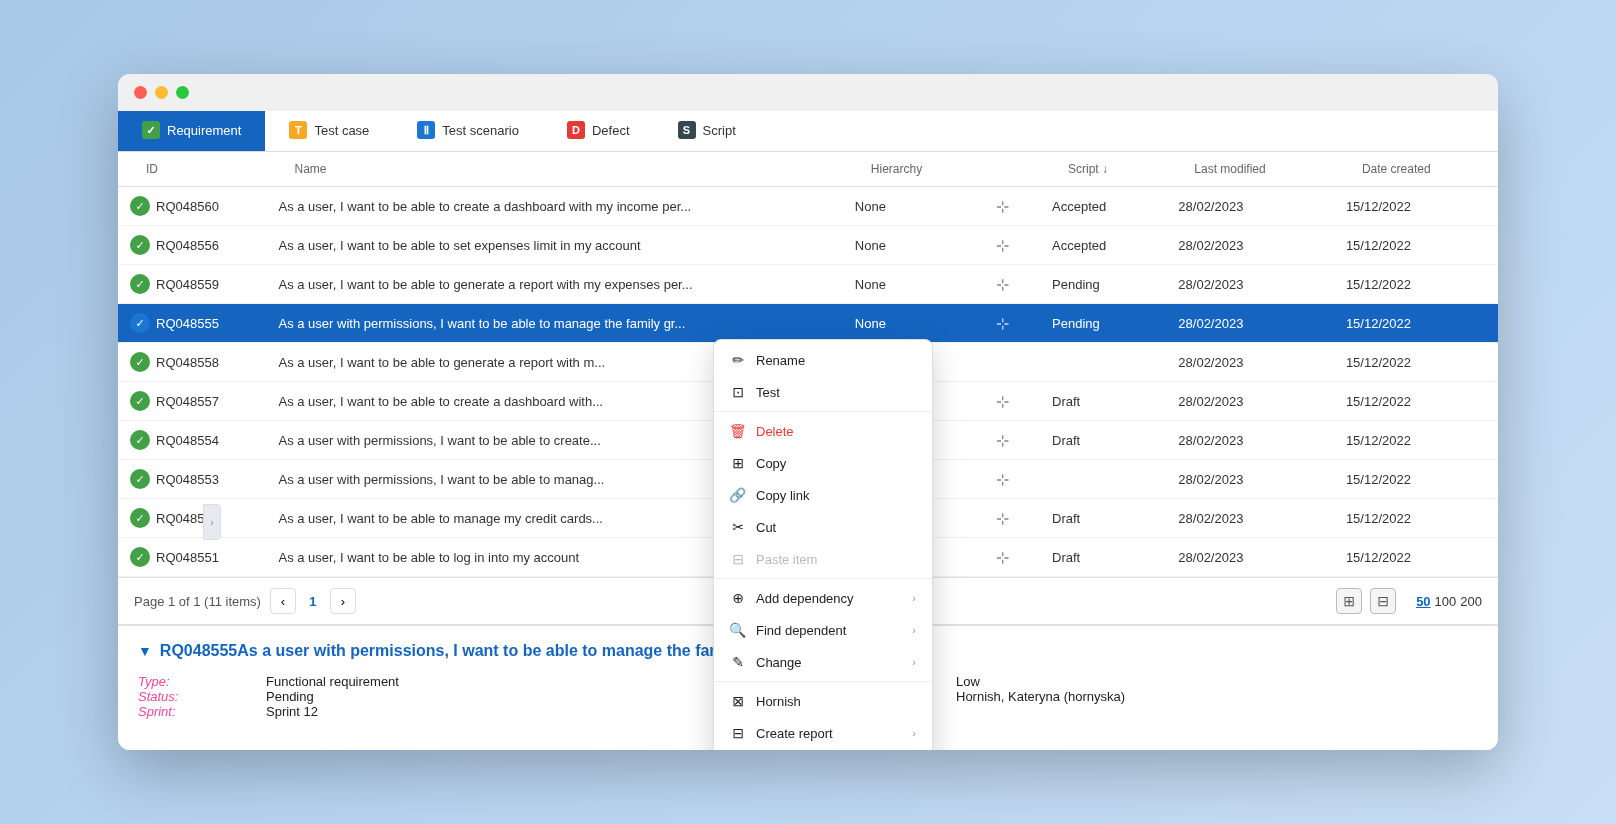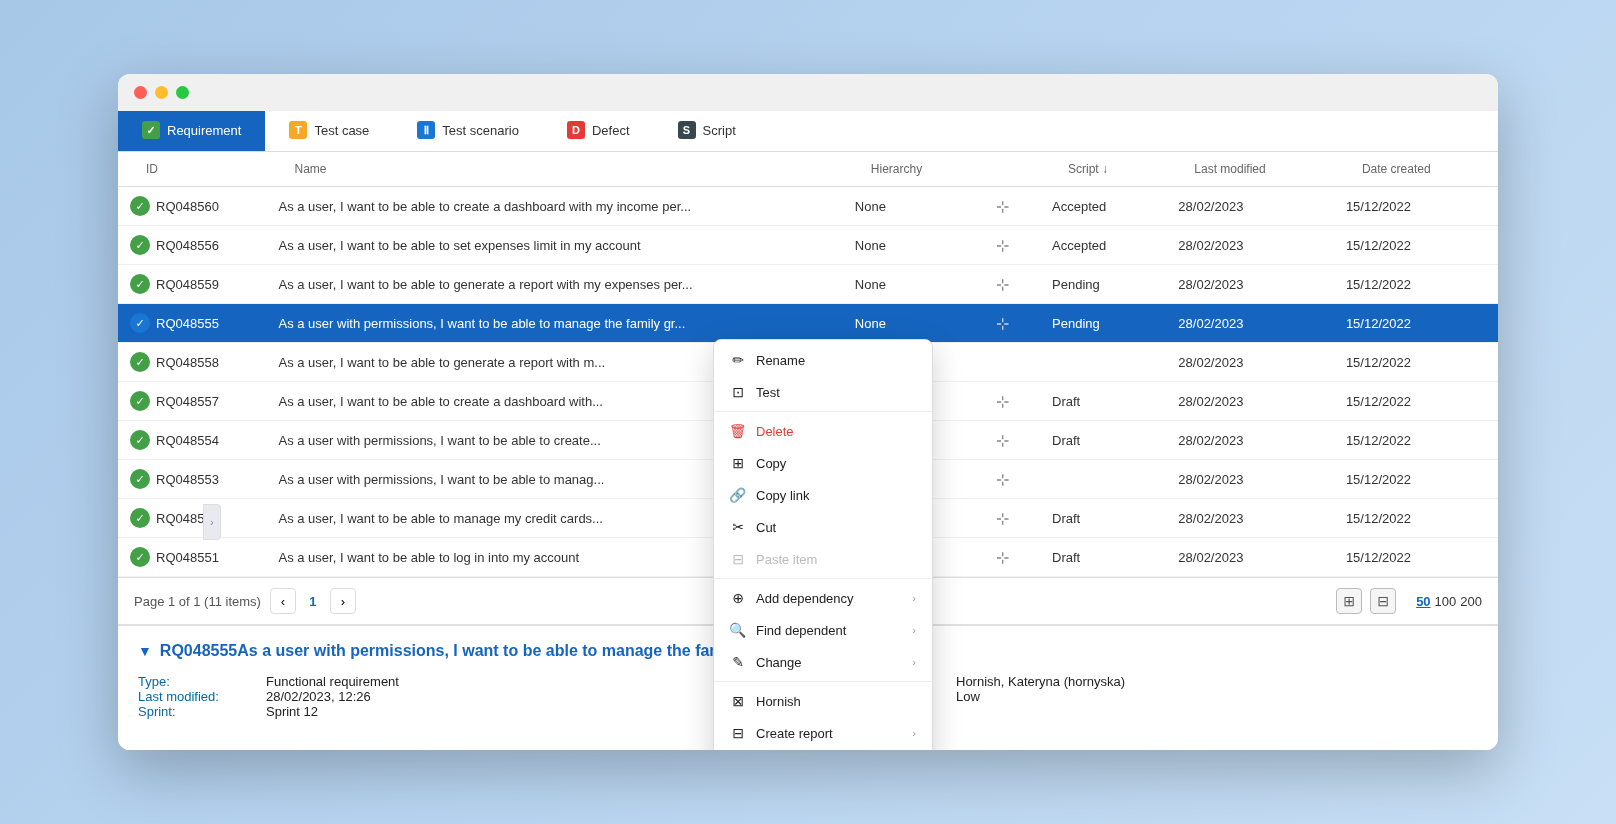--- a/index.html
+++ b/index.html
@@ -209,23 +209,24 @@
       display: grid;
       grid-template-columns: 1fr 1fr;
       gap: 6px 40px;
       font-size: 13px;
     }
     .detail-row {
       display: flex;
       gap: 8px;
     }
     .detail-label {
-      color: #0369a1;
+      color: #ec4899;
       min-width: 120px;
       flex-shrink: 0;
+      font-style: italic;
     }
     .detail-value {
       color: #222;
       font-weight: 500;
       text-align: center;
     }
 
     
     .context-menu {
       position: absolute;
@@ -563,36 +564,36 @@
       <span class="detail-chevron">▼</span>
       <span><span style="color:#1565c0;font-weight:700;">RQ048555</span><span style="color:#1565c0;font-weight:600;">As a user with permissions, I want to be able to manage the family group in the app</span></span>
     </div>
     <div class="detail-grid">
       <div>
         <div class="detail-row">
           <span class="detail-label">Type:</span>
           <span class="detail-value">Functional requirement</span>
         </div>
         <div class="detail-row">
-          <span class="detail-label">Last modified:</span>
-          <span class="detail-value">28/02/2023, 12:26</span>
+          <span class="detail-label">Status:</span>
+          <span class="detail-value">Pending</span>
         </div>
         <div class="detail-row">
           <span class="detail-label">Sprint:</span>
           <span class="detail-value">Sprint 12</span>
         </div>
       </div>
       <div>
         <div class="detail-row">
+          <span class="detail-label">Significance:</span>
+          <span class="detail-value">Low</span>
+        </div>
+        <div class="detail-row">
           <span class="detail-label">Owner:</span>
           <span class="detail-value">Hornish, Kateryna (hornyska)</span>
-        </div>
-        <div class="detail-row">
-          <span class="detail-label">Significance:</span>
-          <span class="detail-value">Low</span>
         </div>
         <div class="detail-row">
           <span class="detail-label">Assigned to:</span>
           <span class="detail-value"></span>
         </div>
         <div class="detail-row">
           <span class="detail-label">File Expiry Date:</span>
           <span class="detail-value"></span>
         </div>
       </div>

